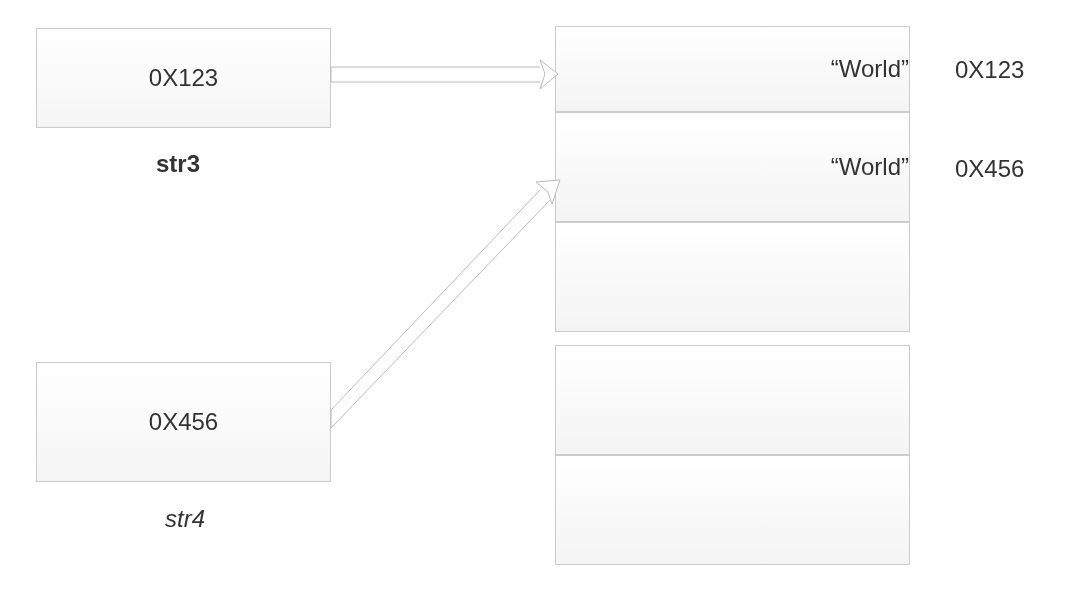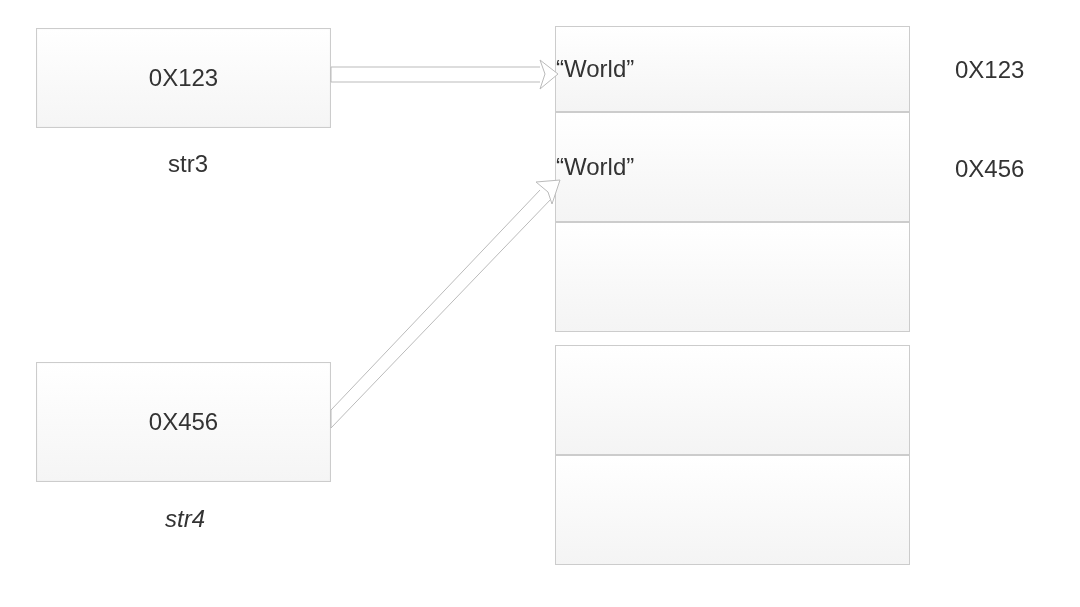--- a/index.html
+++ b/index.html
@@ -24,38 +24,38 @@
     .label {
       position: absolute;
       color: #333;
     }
     .memory-cell {
       position: absolute;
       border: 1px solid #ccc;
       background: linear-gradient(to bottom, #ffffff 0%, #f4f4f4 100%);
       display: flex;
       align-items: center;
-      justify-content: flex-start;
+      justify-content: flex-end;
     }
     svg.arrows {
       position: absolute;
       top: 0;
       left: 0;
       width: 1080px;
       height: 607px;
       pointer-events: none;
     }
   </style>
 </head>
 <body>
 
 <div class="box" style="left:36px; top:28px; width:295px; height:100px;">
   <span>0X123</span>
 </div>
-<div class="label" style="left:168px; top:150px;">str3</div>
+<div class="label" style="left:156px; top:150px;font-weight:bold;">str3</div>
 
 <div class="box" style="left:36px; top:362px; width:295px; height:120px;">
   <span>0X456</span>
 </div>
 <div class="label" style="left:165px; top:505px;font-style:italic;">str4</div>
 
 <div class="memory-cell" style="left:555px; top:26px; width:355px; height:86px;">
   <span>“World”</span>
 </div>
 <div class="label" style="left:955px; top:56px;">0X123</div>

